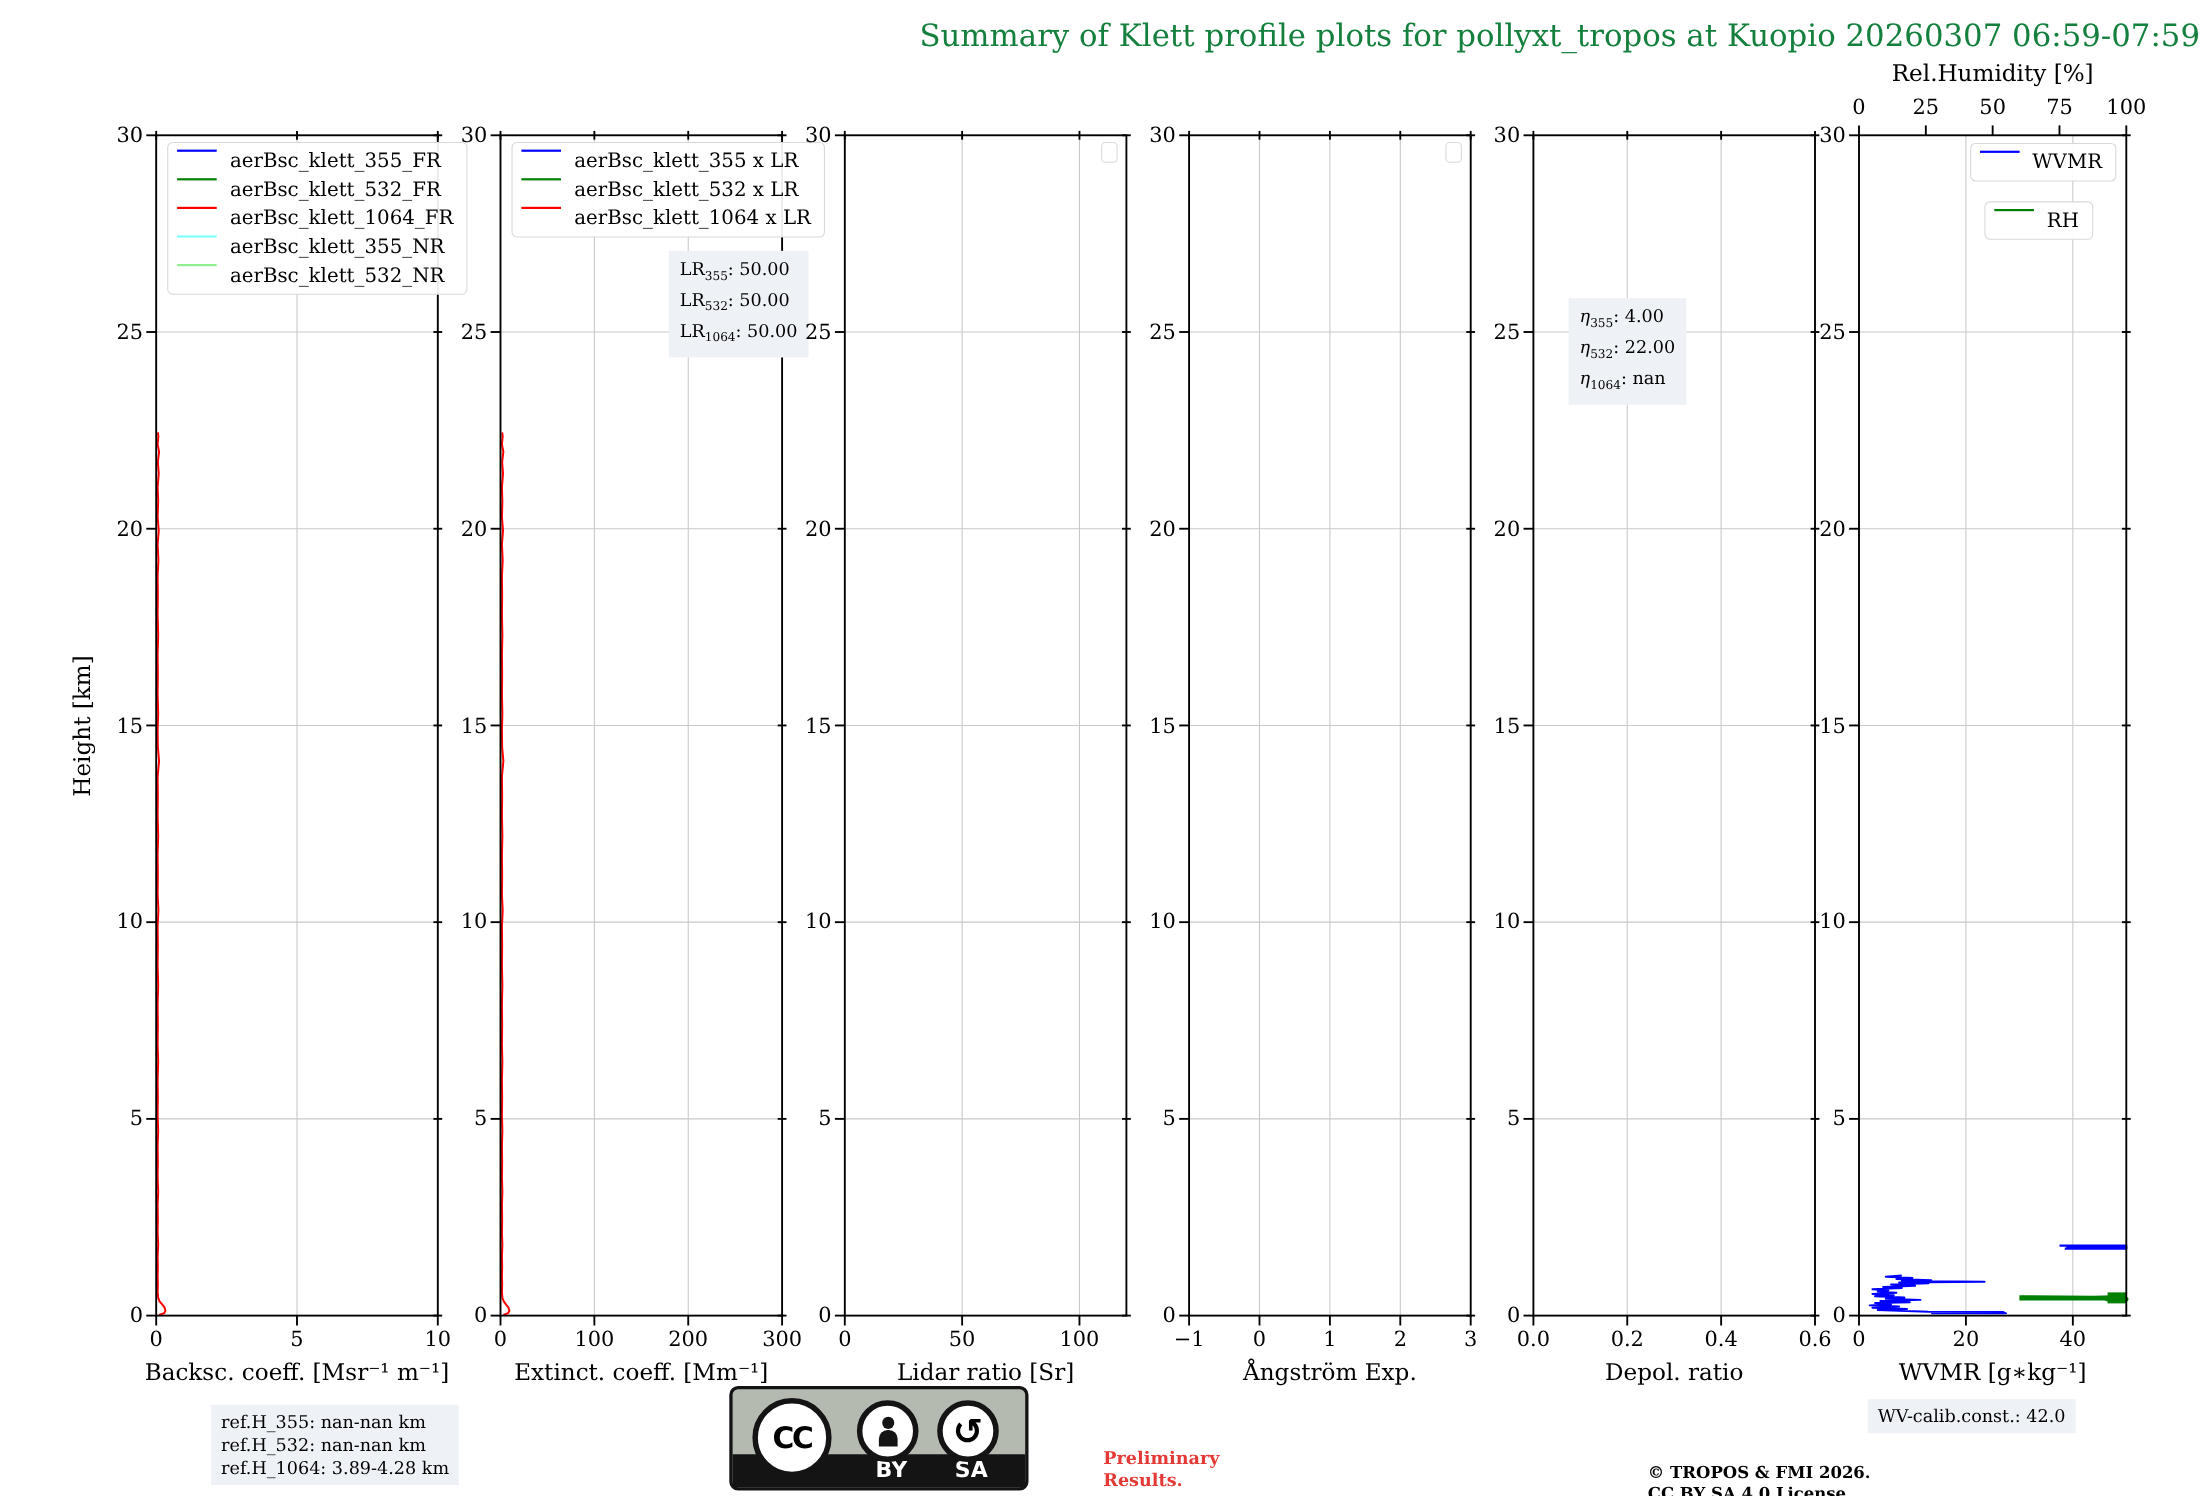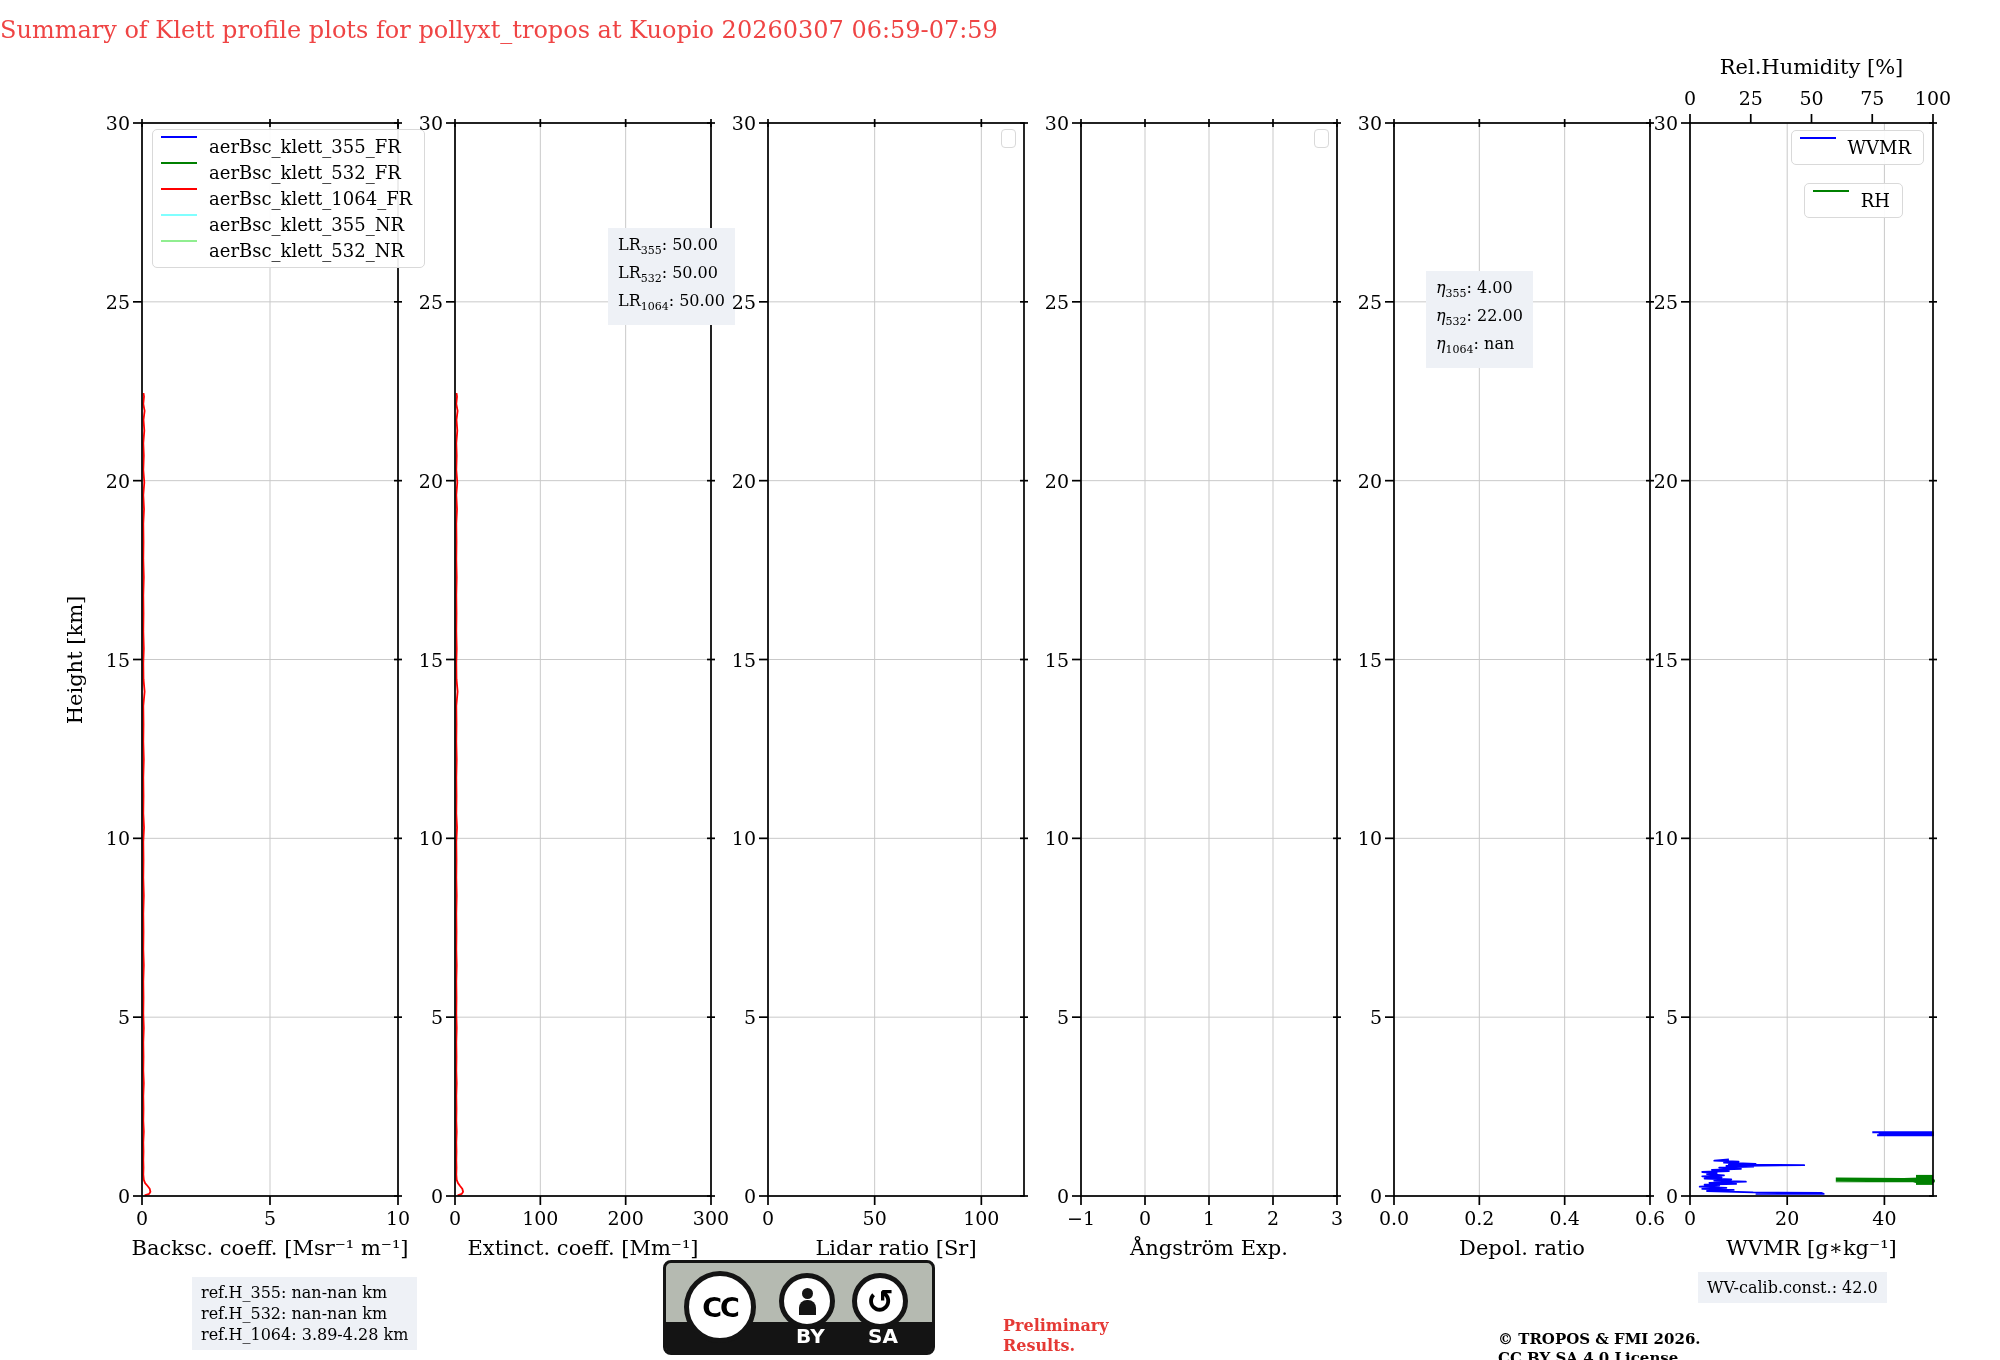--- a/index.html
+++ b/index.html
@@ -1,19 +1,19 @@
 <!DOCTYPE html>
 <html><head>
 <meta charset="utf-8">
 <style>
   html,body{margin:0;padding:0;background:#fff;}
   #figure{position:relative;width:2000px;height:1360px;background:#ffffff;
           font-family:"DejaVu Serif", serif;color:#000;overflow:hidden;}
-  #figure-title{position:absolute;left:0;right:0;top:16px;text-align:left;
-          font-size:24px;color:#ef4444;}
+  #figure-title{position:absolute;left:0;right:0;top:16px;text-align:right;
+          font-size:28px;color:#15803d;}
   #y-axis-label{position:absolute;left:75px;top:660px;transform:translate(-50%,-50%) rotate(-90deg);
           font-size:21px;white-space:nowrap;}
   .panel{position:absolute;top:123px;height:1073px;}
   .panel svg{position:absolute;left:0;top:0;overflow:visible;}
   .ylab{position:absolute;left:-62px;width:50px;text-align:right;font-size:19px;line-height:22px;}
   .xlab{position:absolute;transform:translateX(-50%);font-size:19px;white-space:nowrap;}
   .toplab{position:absolute;transform:translateX(-50%);font-size:19px;white-space:nowrap;}
   .xaxis-label{position:absolute;transform:translateX(-50%);font-size:21px;white-space:nowrap;}
   .topaxis-label{position:absolute;transform:translateX(-50%);font-size:21px;white-space:nowrap;}
   .legend{position:absolute;background:rgba(255,255,255,0.92);border:1px solid #d9d9d9;
@@ -168,20 +168,34 @@
       <div class="ylab" style="top: 704.333px;">10</div>
       <div class="ylab" style="top: 525.5px;">15</div>
       <div class="ylab" style="top: 346.667px;">20</div>
       <div class="ylab" style="top: 167.833px;">25</div>
       <div class="ylab" style="top: -11px;">30</div>
       <div class="xlab" style="left: 0px; top: 1084px;">0</div>
       <div class="xlab" style="left: 85.3333px; top: 1084px;">100</div>
       <div class="xlab" style="left: 170.667px; top: 1084px;">200</div>
       <div class="xlab" style="left: 256px; top: 1084px;">300</div>
       <div class="xaxis-label" style="left: 128px; top: 1113px;">Extinct. coeff. [Mm⁻¹]</div>
+      <div class="legend" style="left: 10px; top: 6px;">
+        <div class="legend-item">
+          <span class="legend-swatch" style="border-top-color: rgb(0, 0, 255);"></span>
+          <span class="legend-label">aerBsc_klett_355 x LR</span>
+        </div>
+        <div class="legend-item">
+          <span class="legend-swatch" style="border-top-color: rgb(0, 128, 0);"></span>
+          <span class="legend-label">aerBsc_klett_532 x LR</span>
+        </div>
+        <div class="legend-item">
+          <span class="legend-swatch" style="border-top-color: rgb(255, 0, 0);"></span>
+          <span class="legend-label">aerBsc_klett_1064 x LR</span>
+        </div>
+      </div>
       <div class="ann" style="left: 153px; top: 105px;">
         <div><span class="ann-pre">LR</span><sub>355</sub><span>: 50.00</span></div>
         <div><span class="ann-pre">LR</span><sub>532</sub><span>: 50.00</span></div>
         <div><span class="ann-pre">LR</span><sub>1064</sub><span>: 50.00</span></div>
       </div>
     </div>
   <div class="panel" style="left:768px;width:256px;">
       <svg width="256" height="1073" viewBox="0 0 256 1073" style="overflow: visible;">
         <line x1="0" y1="0" x2="0" y2="1073" stroke="#c9c9c9" stroke-width="1"></line>
         <line x1="106.66666666666667" y1="0" x2="106.66666666666667" y2="1073" stroke="#c9c9c9" stroke-width="1"></line>

